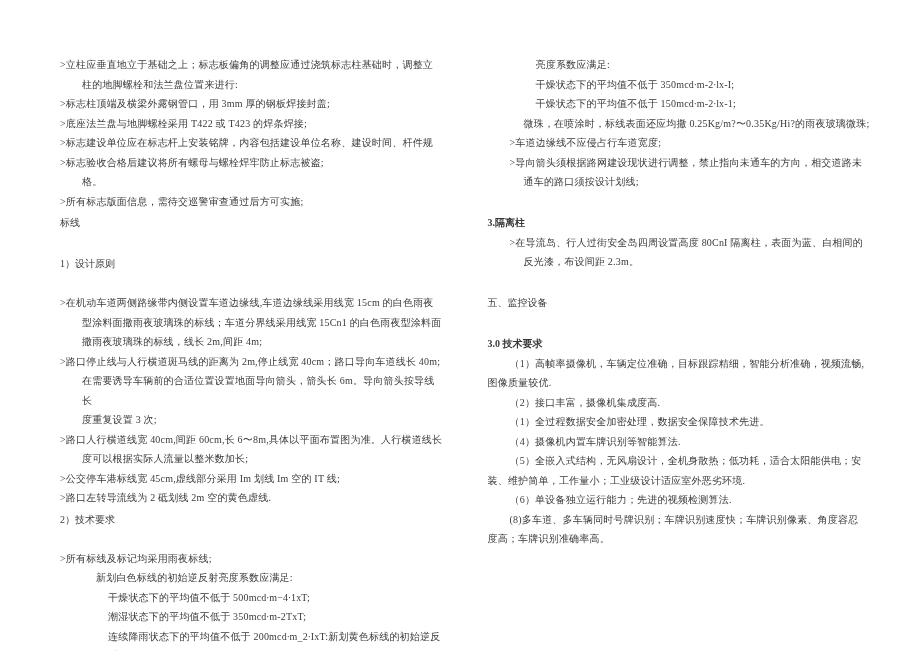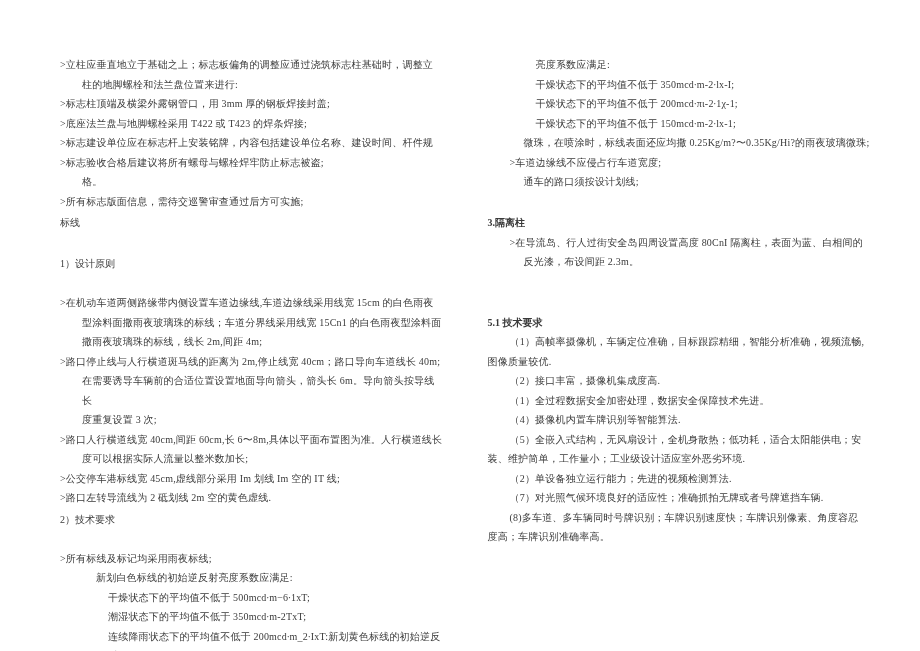--- a/index.html
+++ b/index.html
@@ -57,44 +57,44 @@
   <div class="line indent-2">在需要诱导车辆前的合适位置设置地面导向箭头，箭头长 6m。导向箭头按导线长</div>
   <div class="line indent-2">度重复设置 3 次;</div>
   <div class="line indent-1">&gt;路口人行横道线宽 40cm,间距 60cm,长 6〜8m,具体以平面布置图为准。人行横道线长</div>
   <div class="line indent-2">度可以根据实际人流量以整米数加长;</div>
   <div class="line indent-1">&gt;公交停车港标线宽 45cm,虚线部分采用 Im 划线 Im 空的 IT 线;</div>
   <div class="line indent-1">&gt;路口左转导流线为 2 砥划线 2m 空的黄色虚线.</div>
   <div class="section-label">2）技术要求</div>
   <div class="line">&nbsp;</div>
   <div class="line indent-1">&gt;所有标线及标记均采用雨夜标线;</div>
   <div class="line indent-3">新划白色标线的初始逆反射亮度系数应满足:</div>
-  <div class="line indent-4">干燥状态下的平均值不低于 500mcd∙m−6∙1xT;</div>
+  <div class="line indent-4">干燥状态下的平均值不低于 500mcd∙m−4∙1xT;</div>
   <div class="line indent-4">潮湿状态下的平均值不低于 350mcd∙m-2TxT;</div>
   <div class="line indent-4">连续降雨状态下的平均值不低于 200mcd∙m_2∙IxT:新划黄色标线的初始逆反射</div>
 </div>
 
 <div class="col">
   <div class="line indent-4">亮度系数应满足:</div>
   <div class="line indent-4">干燥状态下的平均值不低于 350mcd∙m-2∙lx-I;</div>
-  <div class="line indent-4">干燥状态下的平均值不低于 200mcd∙πι-2∙1χ-1;</div>
   <div class="line indent-4">干燥状态下的平均值不低于 150mcd∙m-2∙lx-1;</div>
   <div class="line indent-3">微珠，在喷涂时，标线表面还应均撒 0.25Kg/m?〜0.35Kg/Hi?的雨夜玻璃微珠;</div>
   <div class="line indent-2">&gt;车道边缘线不应侵占行车道宽度;</div>
+  <div class="line indent-2">&gt;导向箭头须根据路网建设现状进行调整，禁止指向未通车的方向，相交道路未</div>
   <div class="line indent-3">通车的路口须按设计划线;</div>
   <div class="line">&nbsp;</div>
   <div class="section-label bold">3.隔离柱</div>
   <div class="line indent-2">&gt;在导流岛、行人过街安全岛四周设置高度 80CnI 隔离柱，表面为蓝、白相间的</div>
   <div class="line indent-3">反光漆，布设间距 2.3m。</div>
   <div class="line">&nbsp;</div>
+  <div class="section-label">五、监控设备</div>
   <div class="line">&nbsp;</div>
-  <div class="section-label bold">5.1 技术要求</div>
+  <div class="section-label bold">3.0 技术要求</div>
   <div class="line indent-2">（1）高帧率摄像机，车辆定位准确，目标跟踪精细，智能分析准确，视频流畅,</div>
   <div class="line indent-1">图像质量较优.</div>
   <div class="line indent-2">（2）接口丰富，摄像机集成度高.</div>
   <div class="line indent-2">（1）全过程数据安全加密处理，数据安全保障技术先进。</div>
   <div class="line indent-2">（4）摄像机内置车牌识别等智能算法.</div>
   <div class="line indent-2">（5）全嵌入式结构，无风扇设计，全机身散热；低功耗，适合太阳能供电；安</div>
   <div class="line indent-1">装、维护简单，工作量小；工业级设计适应室外恶劣环境.</div>
-  <div class="line indent-2">（2）单设备独立运行能力；先进的视频检测算法.</div>
-  <div class="line indent-2">（7）对光照气候环境良好的适应性；准确抓拍无牌或者号牌遮挡车辆.</div>
+  <div class="line indent-2">（6）单设备独立运行能力；先进的视频检测算法.</div>
   <div class="line indent-2">(8)多车道、多车辆同时号牌识别；车牌识别速度快；车牌识别像素、角度容忍</div>
   <div class="line indent-1">度高；车牌识别准确率高。</div>
 </div>
 
 </body></html>

